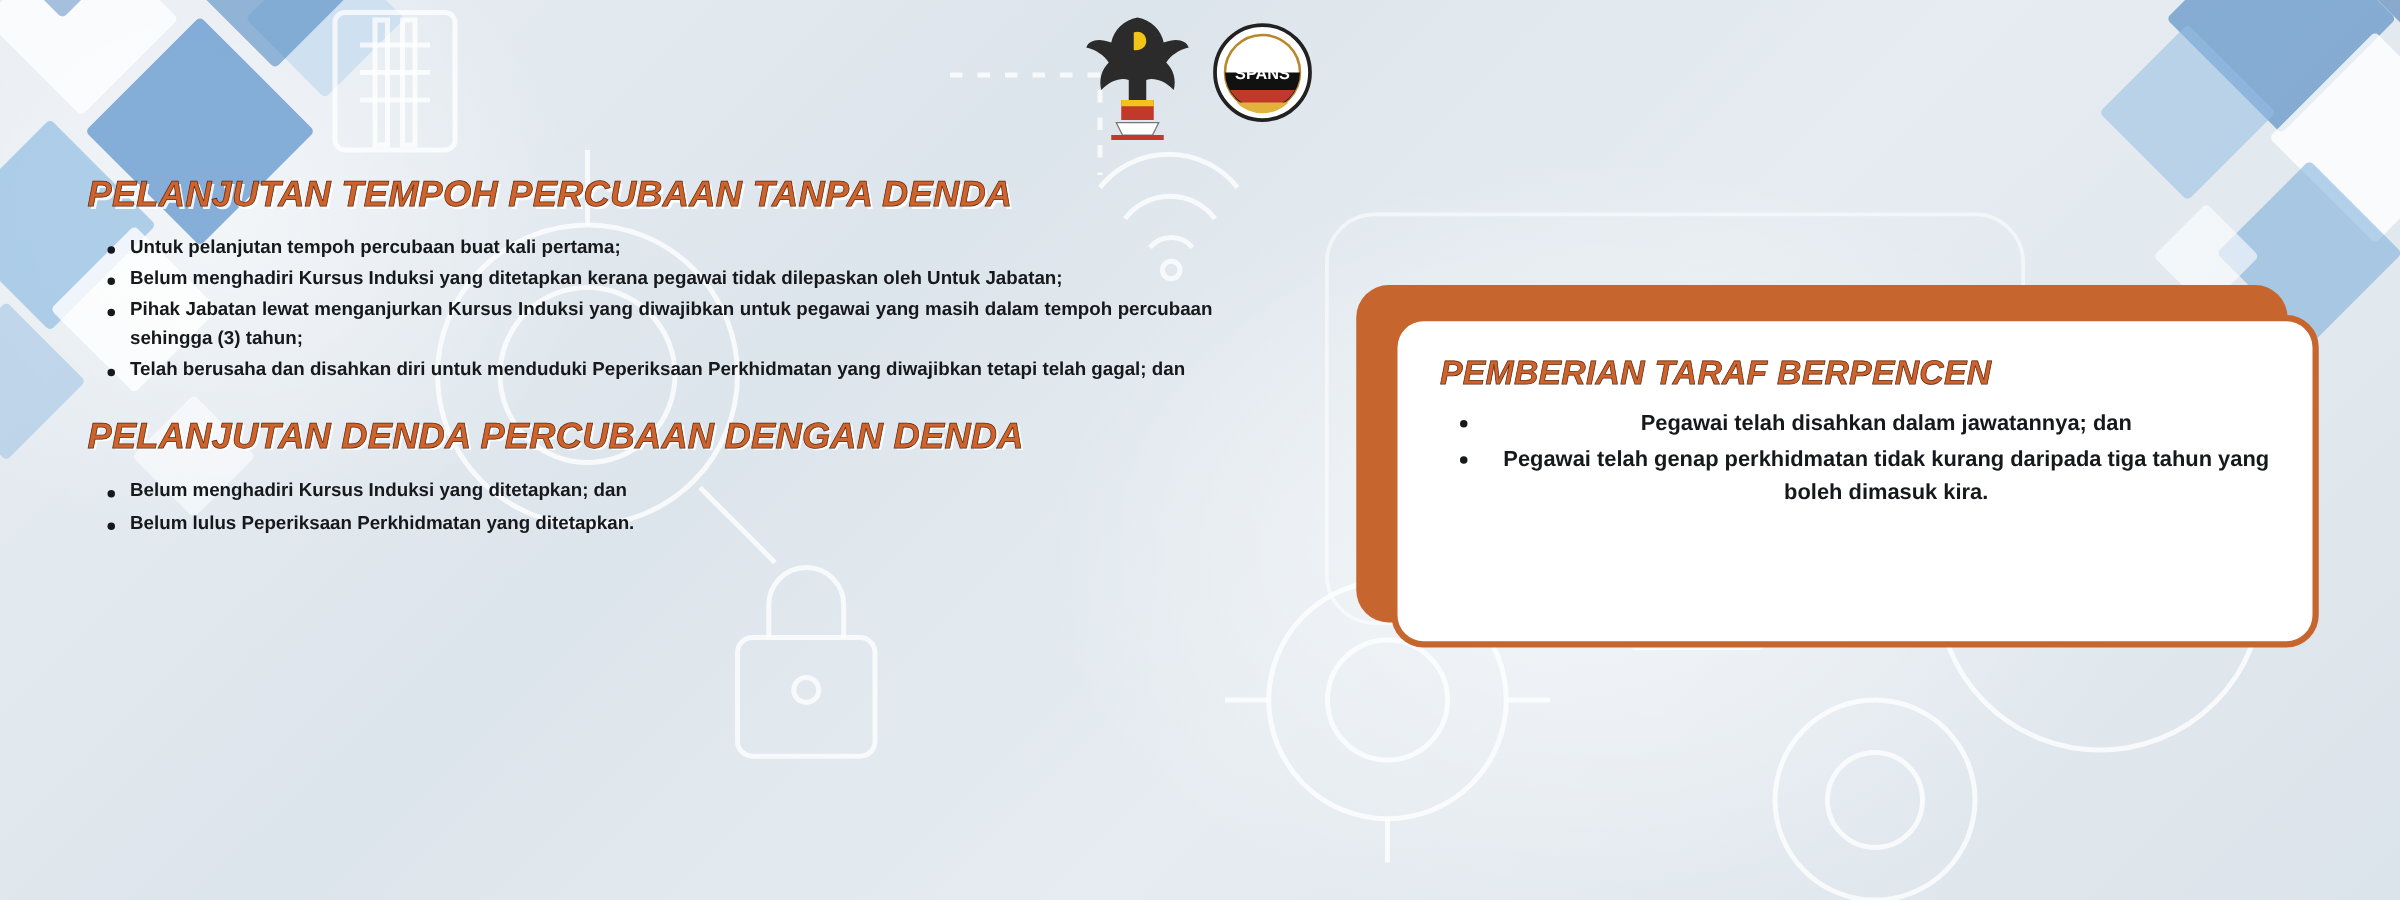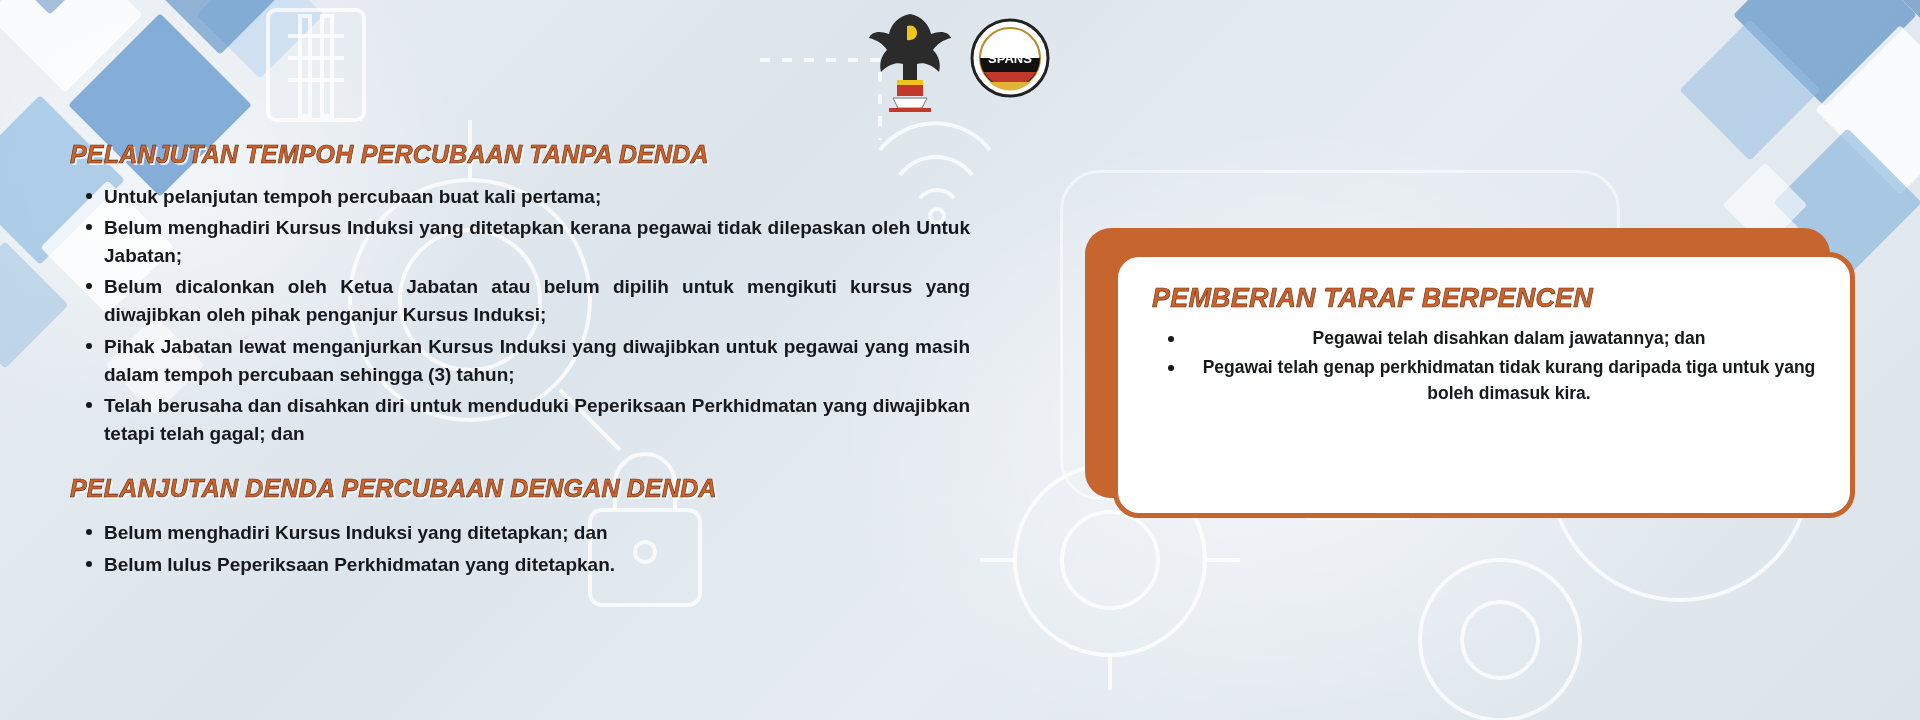--- a/index.html
+++ b/index.html
@@ -52,40 +52,40 @@
   
   .left-col {
     position: absolute;
     left: 70px;
     top: 140px;
     width: 900px;
     z-index: 5;
   }
 
   .sec-heading {
-    font-size: 25px;
+    font-size: 29px;
     font-weight: 800;
     font-style: italic;
     color: #d0622c;
     letter-spacing: 0.2px;
     -webkit-text-stroke: 0.6px #5a2a10;
     text-shadow: 2px 2px 0 rgba(255,255,255,0.85);
     margin-bottom: 14px;
     white-space: nowrap;
   }
   .sec-heading.second { margin-top: 26px; margin-bottom: 16px; }
 
   ul.bullets {
     list-style: none;
     padding-left: 12px;
   }
   ul.bullets li {
     position: relative;
     padding-left: 22px;
-    font-size: 19px;
+    font-size: 15px;
     font-weight: 700;
     color: #16181c;
     line-height: 1.48;
     margin-bottom: 3px;
     text-align: justify;
     text-justify: inter-word;
   }
   ul.bullets li::before {
     content: "";
     position: absolute;
@@ -223,37 +223,36 @@
     </svg>
   </div>
 
   <div class="left-col">
 
     <div class="sec-heading">PELANJUTAN TEMPOH PERCUBAAN TANPA DENDA</div>
 
     <ul class="bullets">
       <li>Untuk pelanjutan tempoh percubaan buat kali pertama;</li>
       <li>Belum menghadiri Kursus Induksi yang ditetapkan kerana pegawai tidak dilepaskan oleh Untuk Jabatan;</li>
-      <li>Belum dicalonkan oleh Ketua Jabatan atau belum dipilih untuk mengikuti kursus yang diwajibkan oleh pihak penganjur Kursus Induksi;</li>
       <li>Pihak Jabatan lewat menganjurkan Kursus Induksi yang diwajibkan untuk pegawai yang masih dalam tempoh percubaan sehingga (3) tahun;</li>
       <li>Telah berusaha dan disahkan diri untuk menduduki Peperiksaan Perkhidmatan yang diwajibkan tetapi telah gagal; dan</li>
     </ul>
 
     <div class="sec-heading second">PELANJUTAN DENDA PERCUBAAN DENGAN DENDA</div>
 
     <ul class="bullets tight">
       <li>Belum menghadiri Kursus Induksi yang ditetapkan; dan</li>
       <li>Belum lulus Peperiksaan Perkhidmatan yang ditetapkan.</li>
     </ul>
   </div>
 
   <div class="card-wrap">
     <div class="card-shadow"></div>
     <div class="card">
       <div class="sec-heading">PEMBERIAN TARAF BERPENCEN</div>
       <ul class="bullets">
         <li>Pegawai telah disahkan dalam jawatannya; dan</li>
-        <li>Pegawai telah genap perkhidmatan tidak kurang daripada tiga untuk yang boleh dimasuk kira.</li>
+        <li>Pegawai telah genap perkhidmatan tidak kurang daripada tiga tahun yang boleh dimasuk kira.</li>
       </ul>
     </div>
   </div>
 
 </div>
 
 </body></html>

